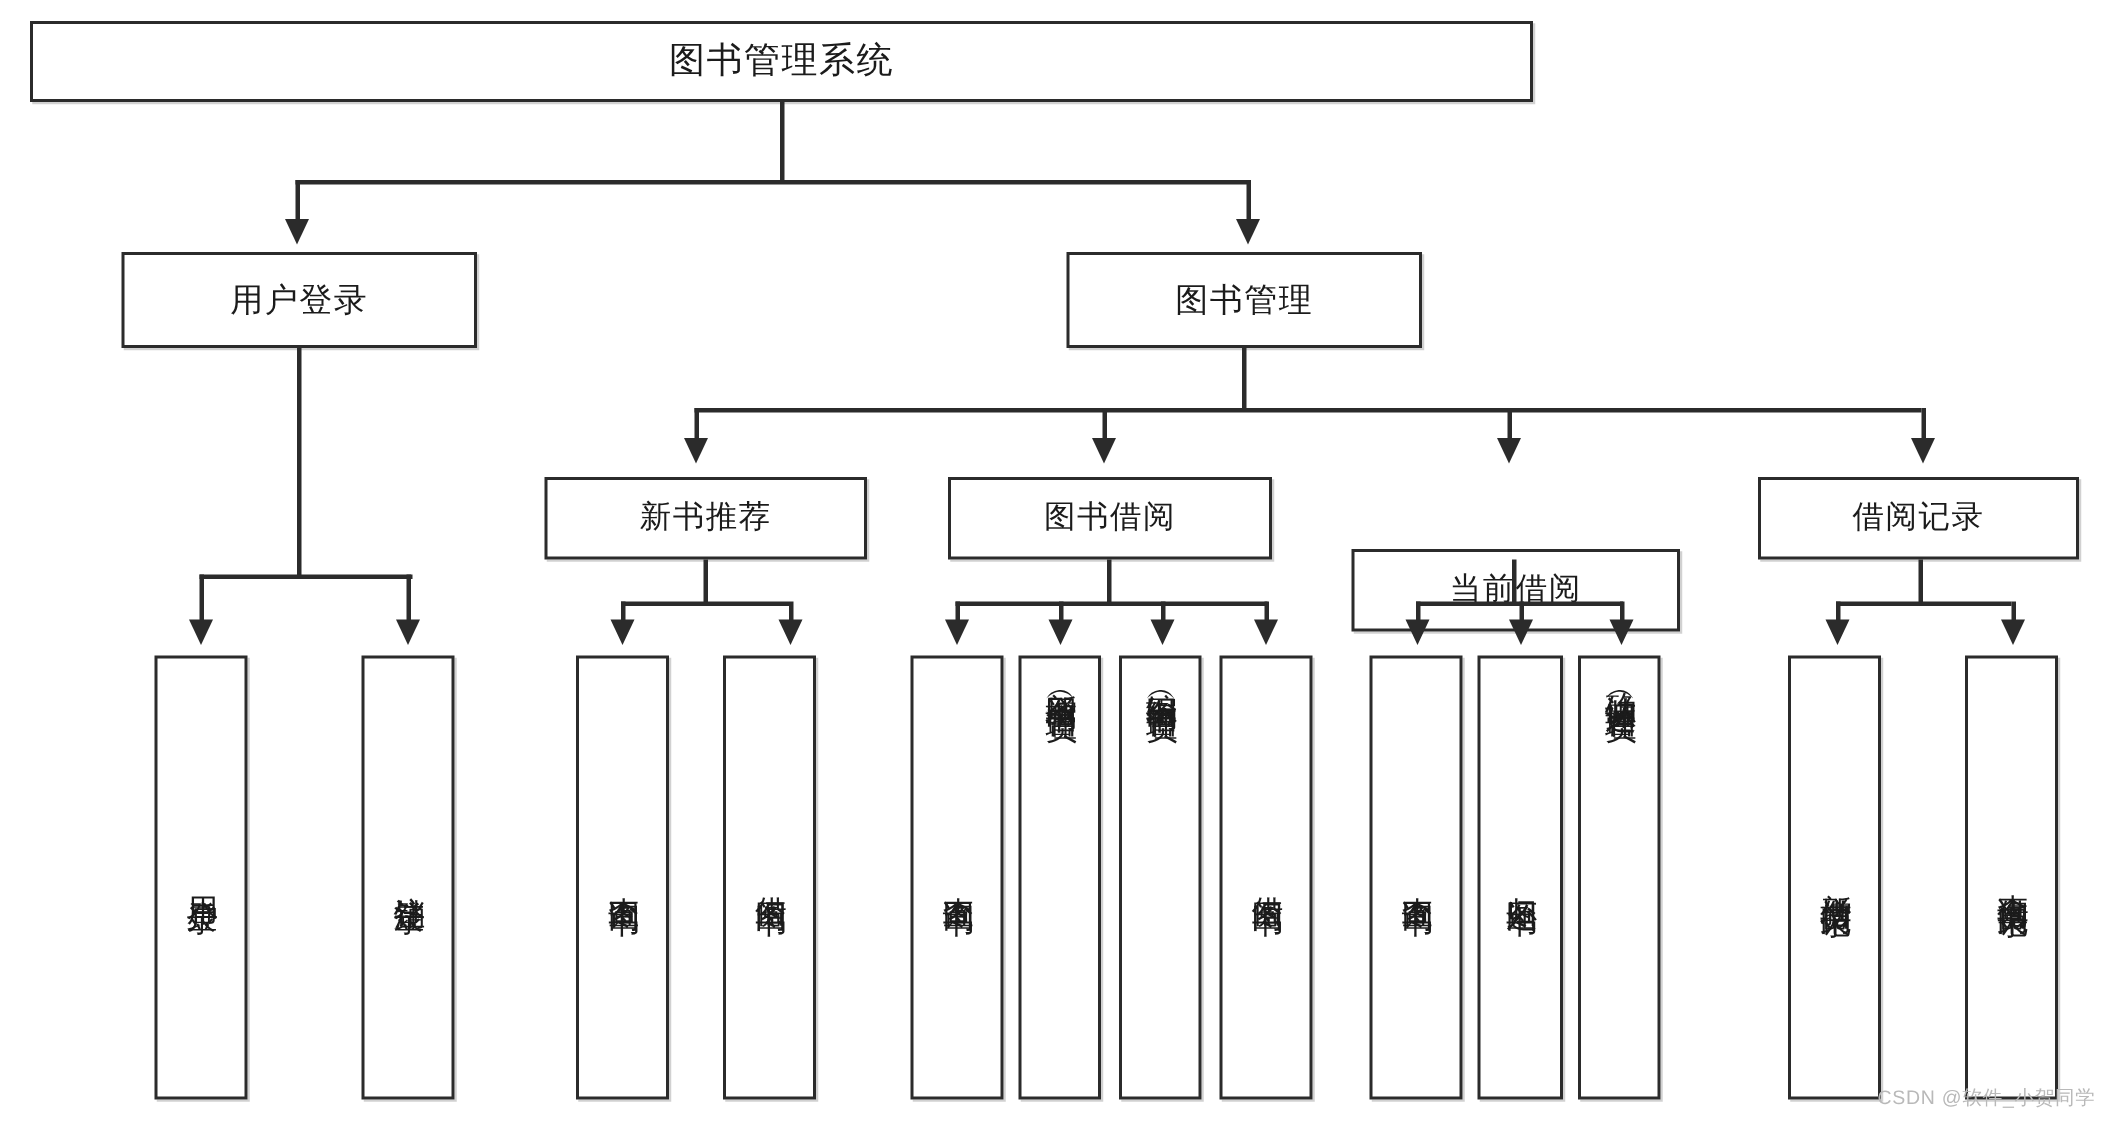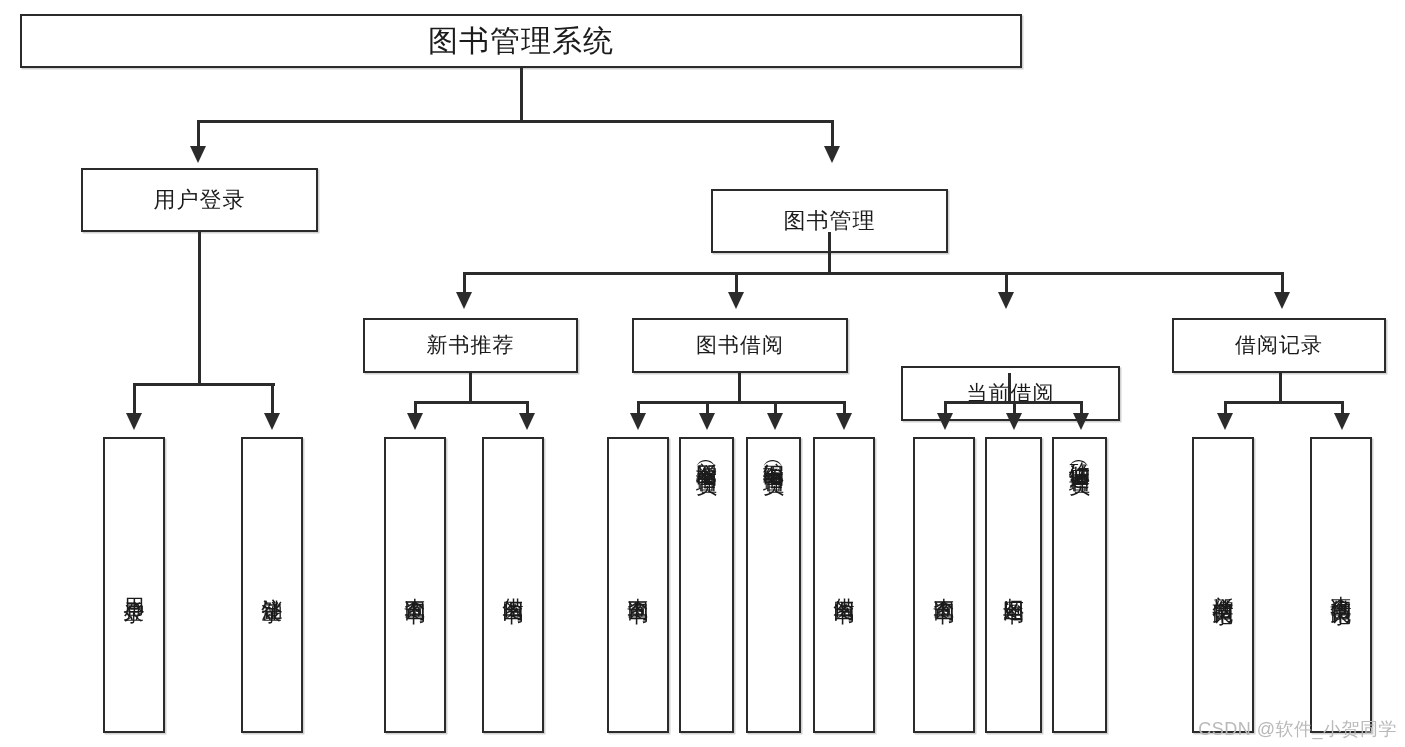--- a/index.html
+++ b/index.html
@@ -25,21 +25,21 @@
     background: #ffffff;
     color: #1b1b1b;
     display: flex;
     align-items: center;
     justify-content: center;
     font-size: 22px;
     line-height: 1.15;
     letter-spacing: 1px;
     box-shadow: 1.5px 1.5px 0 0 rgba(0,0,0,0.18);
   }
-  .node.lvl0 { font-size: 30px; }
+  .node.lvl0 { font-size: 24px; }
   .node.lvl1 { font-size: 22px; }
   .node.lvl2 { font-size: 21px; }
 
   
   .node.vert {
     writing-mode: vertical-rl;
     text-orientation: upright;
     align-items: center;
     justify-content: center;
     font-size: 21px;
@@ -66,21 +66,21 @@
     border-left: 8px solid transparent;
     border-right: 8px solid transparent;
     border-top: 17px solid #2b2b2b;
   }
 
   
   #watermark {
     position: absolute;
     right: 8px;
     bottom: 6px;
-    font-size: 18px;
+    font-size: 13px;
     color: #b9b9b9;
     letter-spacing: 0.5px;
     white-space: nowrap;
     pointer-events: none;
   }
 </style>
 </head>
 <body>
 
 <div id="canvas">
@@ -92,21 +92,21 @@
   <div class="ln h" style="left:197px; top:120px; width:636px;"></div>
 
   <div class="ln v" style="left:197px; top:120px; height:28px;"></div>
   <div class="arrow" style="left:190px; top:146px;"></div>
 
   <div class="ln v" style="left:831px; top:120px; height:28px;"></div>
   <div class="arrow" style="left:824px; top:146px;"></div>
 
   <div class="node lvl1" style="left:81px; top:168px; width:237px; height:64px;">用户登录</div>
 
-  <div class="node lvl1" style="left:711px; top:168px; width:237px; height:64px;margin-top:21px;">图书管理</div>
+  <div class="node lvl1" style="left:711px; top:168px; width:237px; height:64px;">图书管理</div>
 
   <div class="ln v" style="left:198px; top:232px; height:153px;"></div>
   <div class="ln h" style="left:133px; top:383px; width:142px;"></div>
   <div class="ln v" style="left:133px; top:383px; height:32px;"></div>
   <div class="arrow" style="left:126px; top:413px;"></div>
   <div class="ln v" style="left:271px; top:383px; height:32px;"></div>
   <div class="arrow" style="left:264px; top:413px;"></div>
 
   <div class="ln v" style="left:828px; top:232px; height:42px;"></div>
   <div class="ln h" style="left:463px; top:272px; width:818px;"></div>

